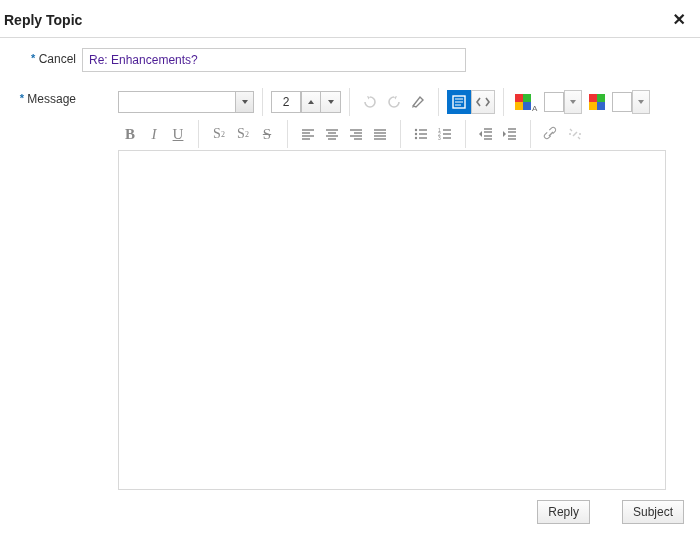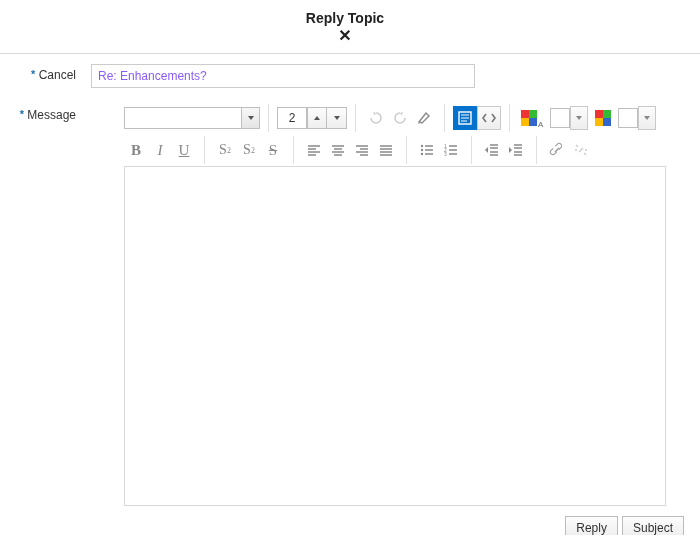--- a/index.html
+++ b/index.html
@@ -9,21 +9,20 @@
   color: #333;
   background: #fff;
   width: 700px;
 }
 .header {
   display: flex;
   justify-content: space-between;
   align-items: center;
   padding: 10px 14px 8px 4px;
   border-bottom: 1px solid #d9d9d9;
-  flex-direction: column;
 }
 .header h2 {
   font-size: 14px;
   font-weight: bold;
   color: #222;
 }
 .close-btn {
   font-size: 16px;
   font-weight: bold;
   cursor: pointer;
@@ -52,22 +51,21 @@
 .lbl {
   color: #333;
   font-size: 12px;
 }
 .subject-input {
   width: 384px;
   height: 24px;
   padding: 3px 6px;
   border: 1px solid #ccc;
   font-size: 12px;
-  color: #8b5cf6;
-  margin-left: 9px;
+  color: #4c1d95;
 }
 .editor-wrap {
   flex: 1;
   margin-left: 0;
   padding-right: 20px;
 }
 .toolbar-row {
   display: flex;
   align-items: center;
   gap: 0;
@@ -171,41 +169,42 @@
   gap: 4px;
   padding: 10px 16px 12px 0;
 }
 .footer button {
   padding: 4px 10px;
   font-size: 12px;
   border: 1px solid #bbb;
   background: linear-gradient(#fdfdfd,#ececec);
   color:#333;
   cursor:pointer;
+  margin-left:28px;
 }
 
 svg { display:block; }
 </style>
 </head>
 <body>
 
 <div class="header">
   <h2>Reply Topic</h2>
   <button class="close-btn">✕</button>
 </div>
 
 <div class="form-row">
   <div class="label-cell">
     <span class="req">*</span>
     <span class="lbl">Cancel</span>
   </div>
   <input class="subject-input" value="Re: Enhancements?" style="">
 </div>
 
-<div class="form-row" style="padding-top:14px;gap:6px;">
+<div class="form-row" style="padding-top:14px;">
   <div class="label-cell" style="padding-top:6px;">
     <span class="req">*</span>
     <span class="lbl">Message</span>
   </div>
 
   <div class="editor-wrap">
 
     <div class="toolbar-row">
       <div class="tb-group" style="padding-left:0;">
         <div class="font-select">

